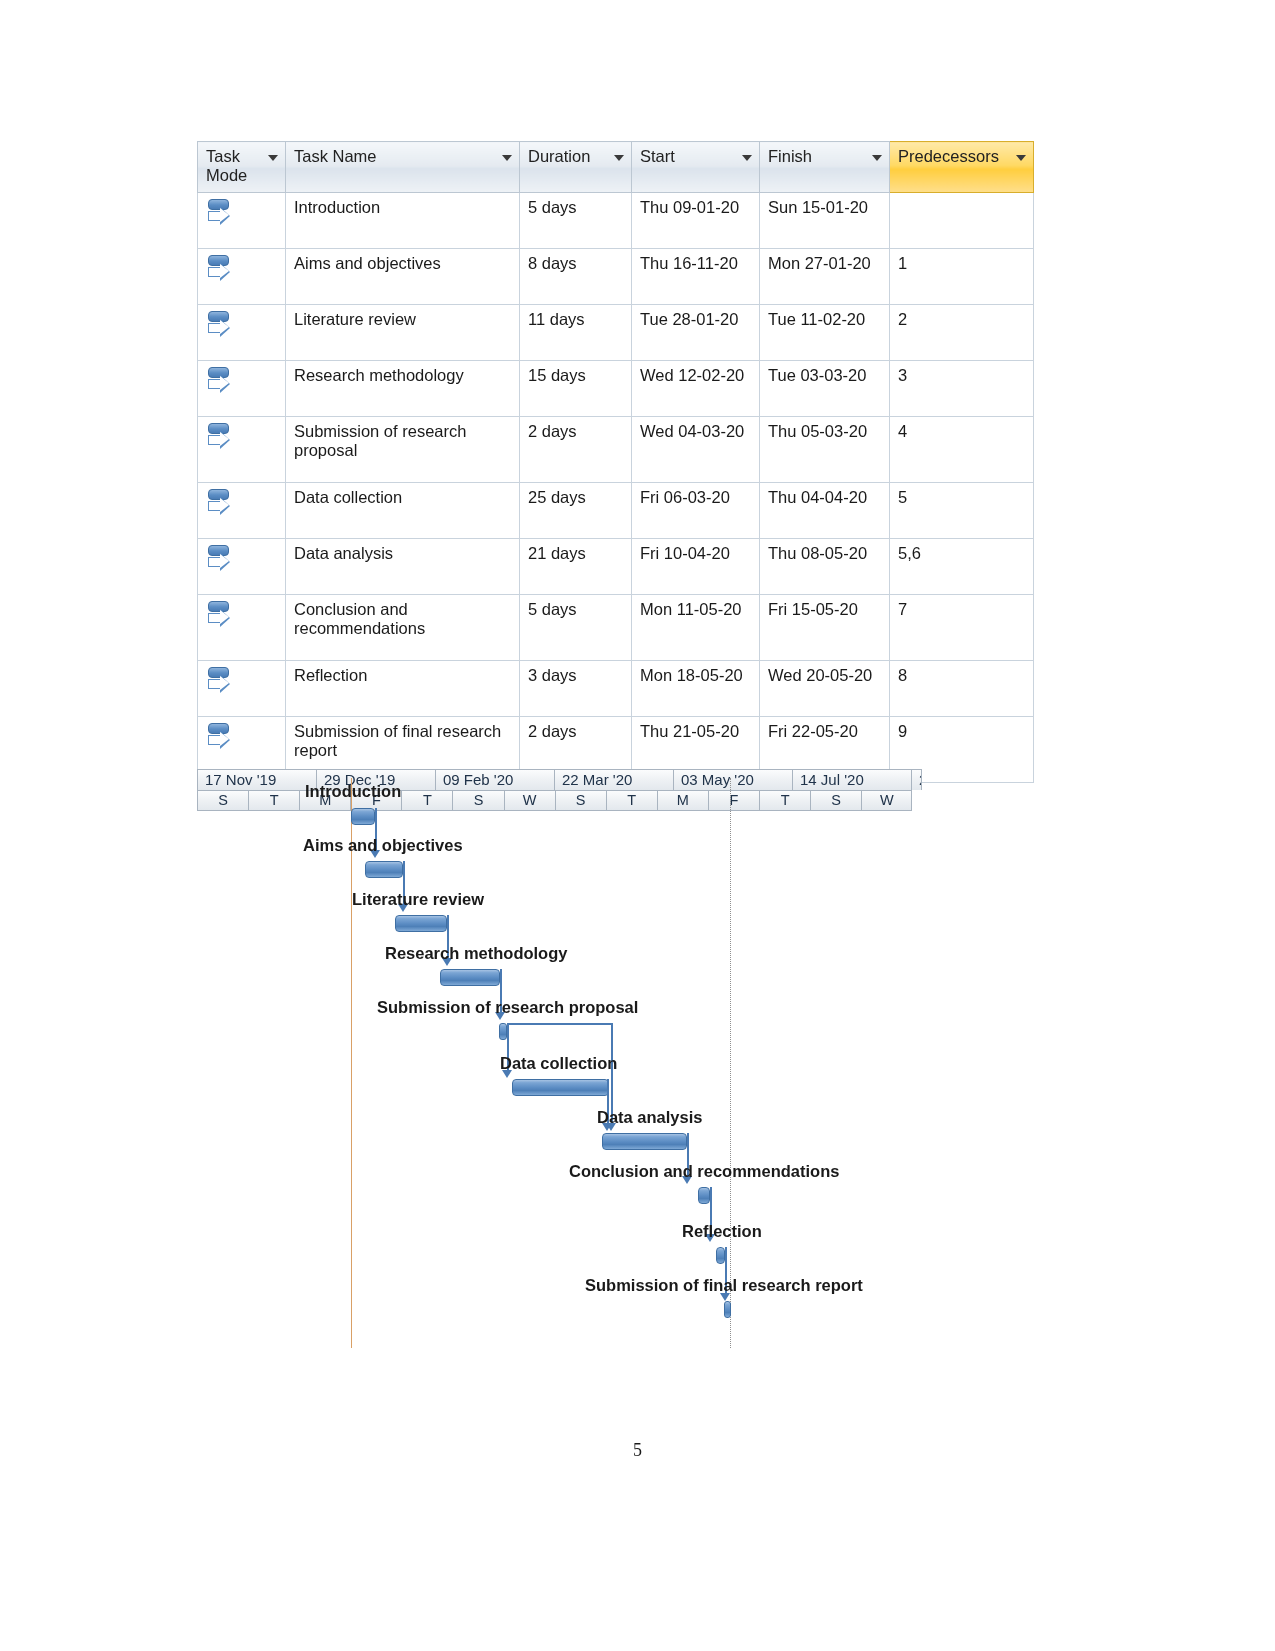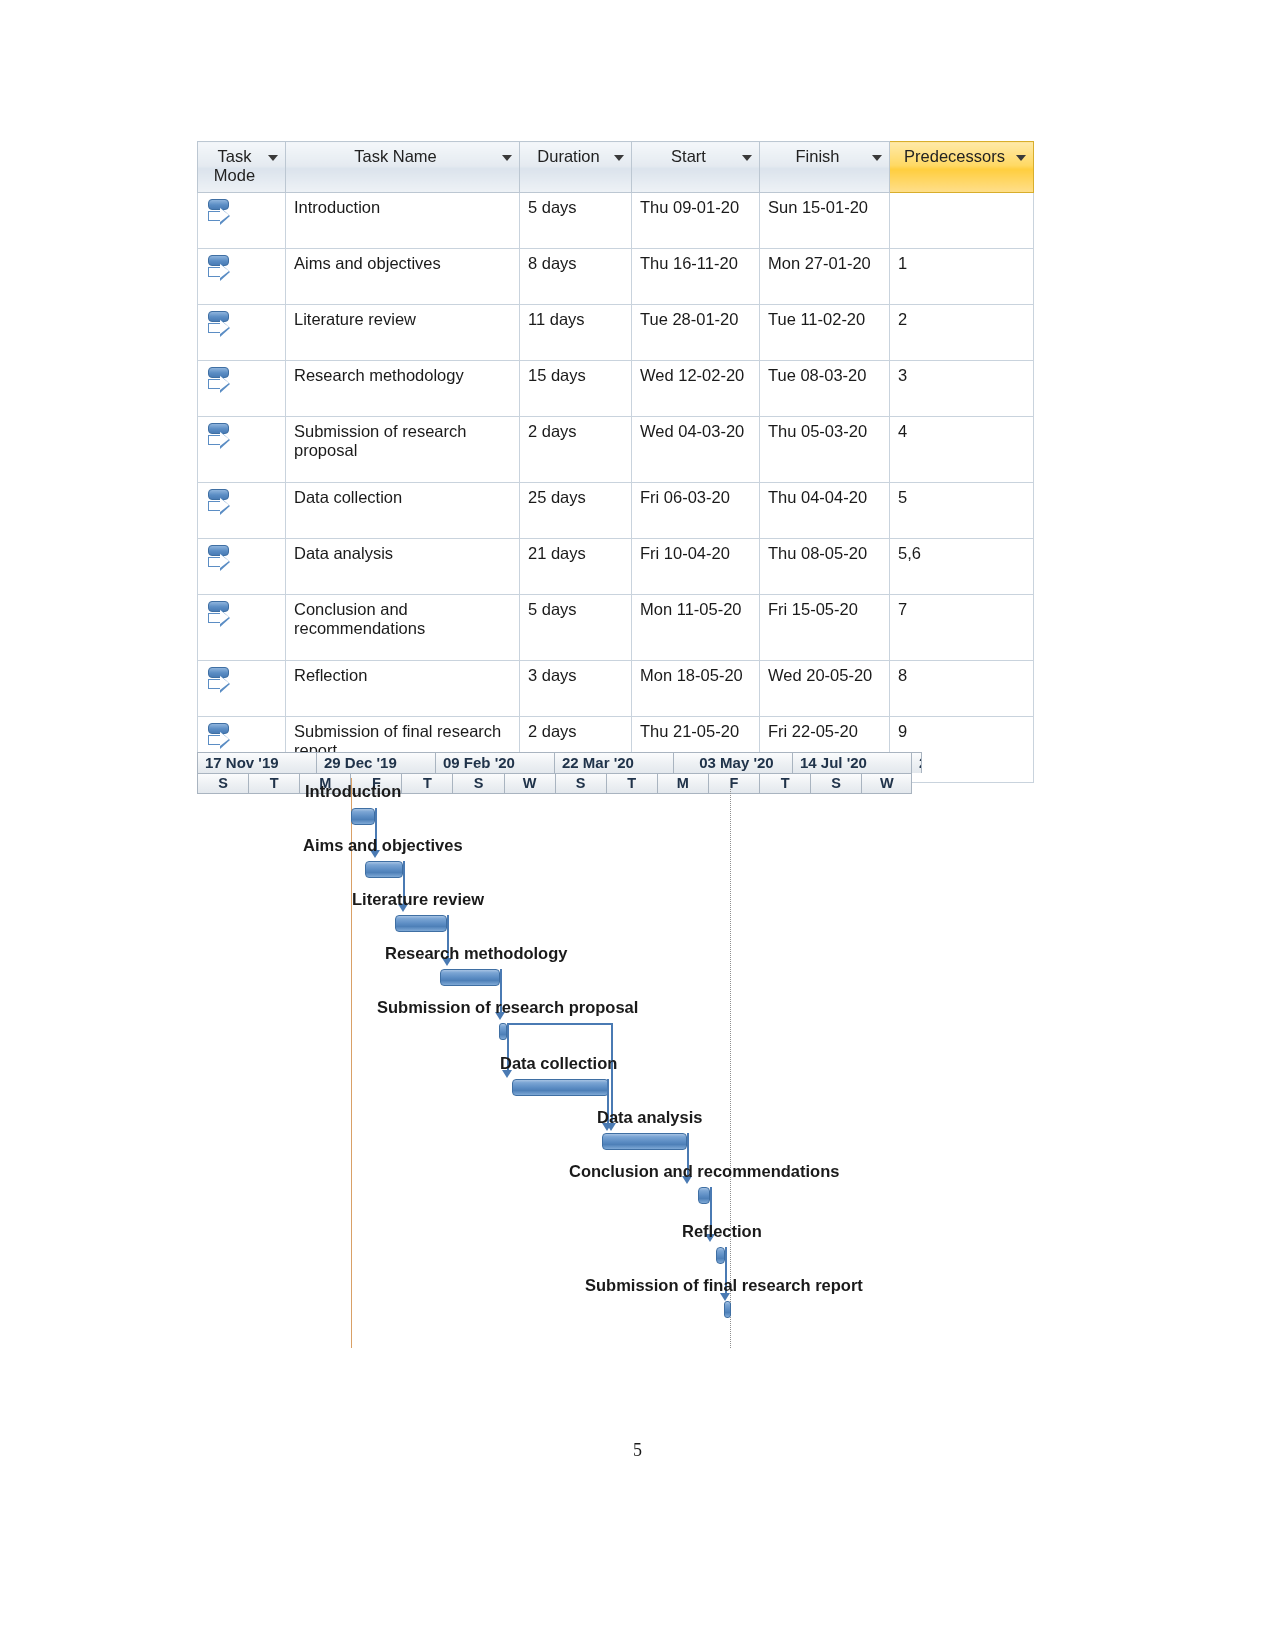--- a/index.html
+++ b/index.html
@@ -32,21 +32,21 @@
   table.gantt-table td {
     border: 1px solid #c9d3dd;
     vertical-align: top;
     font-size: 16.5px;
     color: #1a1a1a;
     padding: 5px 6px 5px 8px;
   }
   table.gantt-table thead th {
     background: linear-gradient(to bottom, #f4f7fa 0%, #e4eaf0 48%, #dbe3ec 52%, #eef2f6 100%);
     font-weight: normal;
-    text-align: center;
+    text-align: left;
     height: 40px;
     position: relative;
     padding-right: 22px;
     color: #222;
     border: 1px solid #bcc7d2;
   }
   table.gantt-table thead th.hdr-pred {
     background: linear-gradient(to bottom, #ffe9a8 0%, #ffd964 46%, #ffce3f 54%, #ffdf8c 100%);
     border: 1px solid #d8ae2c;
   }
@@ -107,23 +107,22 @@
     width: 0; height: 0;
     border-top: 9px solid transparent;
     border-bottom: 9px solid transparent;
     border-left: 10.5px solid #5b8dc4;
   }
 
   
   #gantt-wrap {
     position: absolute;
     left: 197px;
-    top: 752px;
+    top: 769px;
     width: 725px;
-    font-weight: bold;
   }
   .ts-row { display: flex; }
   .ts-major div, .ts-minor div {
     box-sizing: border-box;
     border: 1px solid #a9b4c0;
     border-right: none;
     background: linear-gradient(to bottom, #fbfcfd 0%, #eef1f4 50%, #e3e8ed 100%);
     font-size: 15px;
     color: #20334a;
     line-height: 19px;
@@ -280,21 +279,21 @@
         <tr>
           <td class="cell-mode">
             <div class="mode-icon">
               <span class="pin"></span>
               <span class="arrow"></span>
             </div>
           </td>
           <td class="cell-name">Research methodology</td>
           <td>15 days</td>
           <td>Wed 12-02-20</td>
-          <td>Tue 08-03-20</td>
+          <td>Tue 03-03-20</td>
           <td>3</td>
         </tr>
         <tr class="tall">
           <td class="cell-mode">
             <div class="mode-icon">
               <span class="pin"></span>
               <span class="arrow"></span>
             </div>
           </td>
           <td class="cell-name">Submission of research proposal</td>
@@ -371,21 +370,21 @@
       </tbody>
   </table>
 </div>
 
 <div id="gantt-wrap">
   <div class="ts-row ts-major" id="ts-major">
       <div style="width: 119px;">17 Nov '19</div>
       <div style="width: 119px;">29 Dec '19</div>
       <div style="width: 119px;">09 Feb '20</div>
       <div style="width: 119px;">22 Mar '20</div>
-      <div style="width: 119px; text-align: center;">03 May '20</div>
+      <div style="width: 119px;">03 May '20</div>
       <div style="width: 119px;">14 Jul '20</div>
       <div style="width: 11px;">2</div>
     </div>
   <div class="ts-row ts-minor" id="ts-minor">
       <div style="width: 51.1px;">S</div>
       <div style="width: 51.1px;">T</div>
       <div style="width: 51.1px;">M</div>
       <div style="width: 51.1px;">F</div>
       <div style="width: 51.1px;">T</div>
       <div style="width: 51.1px;">S</div>

